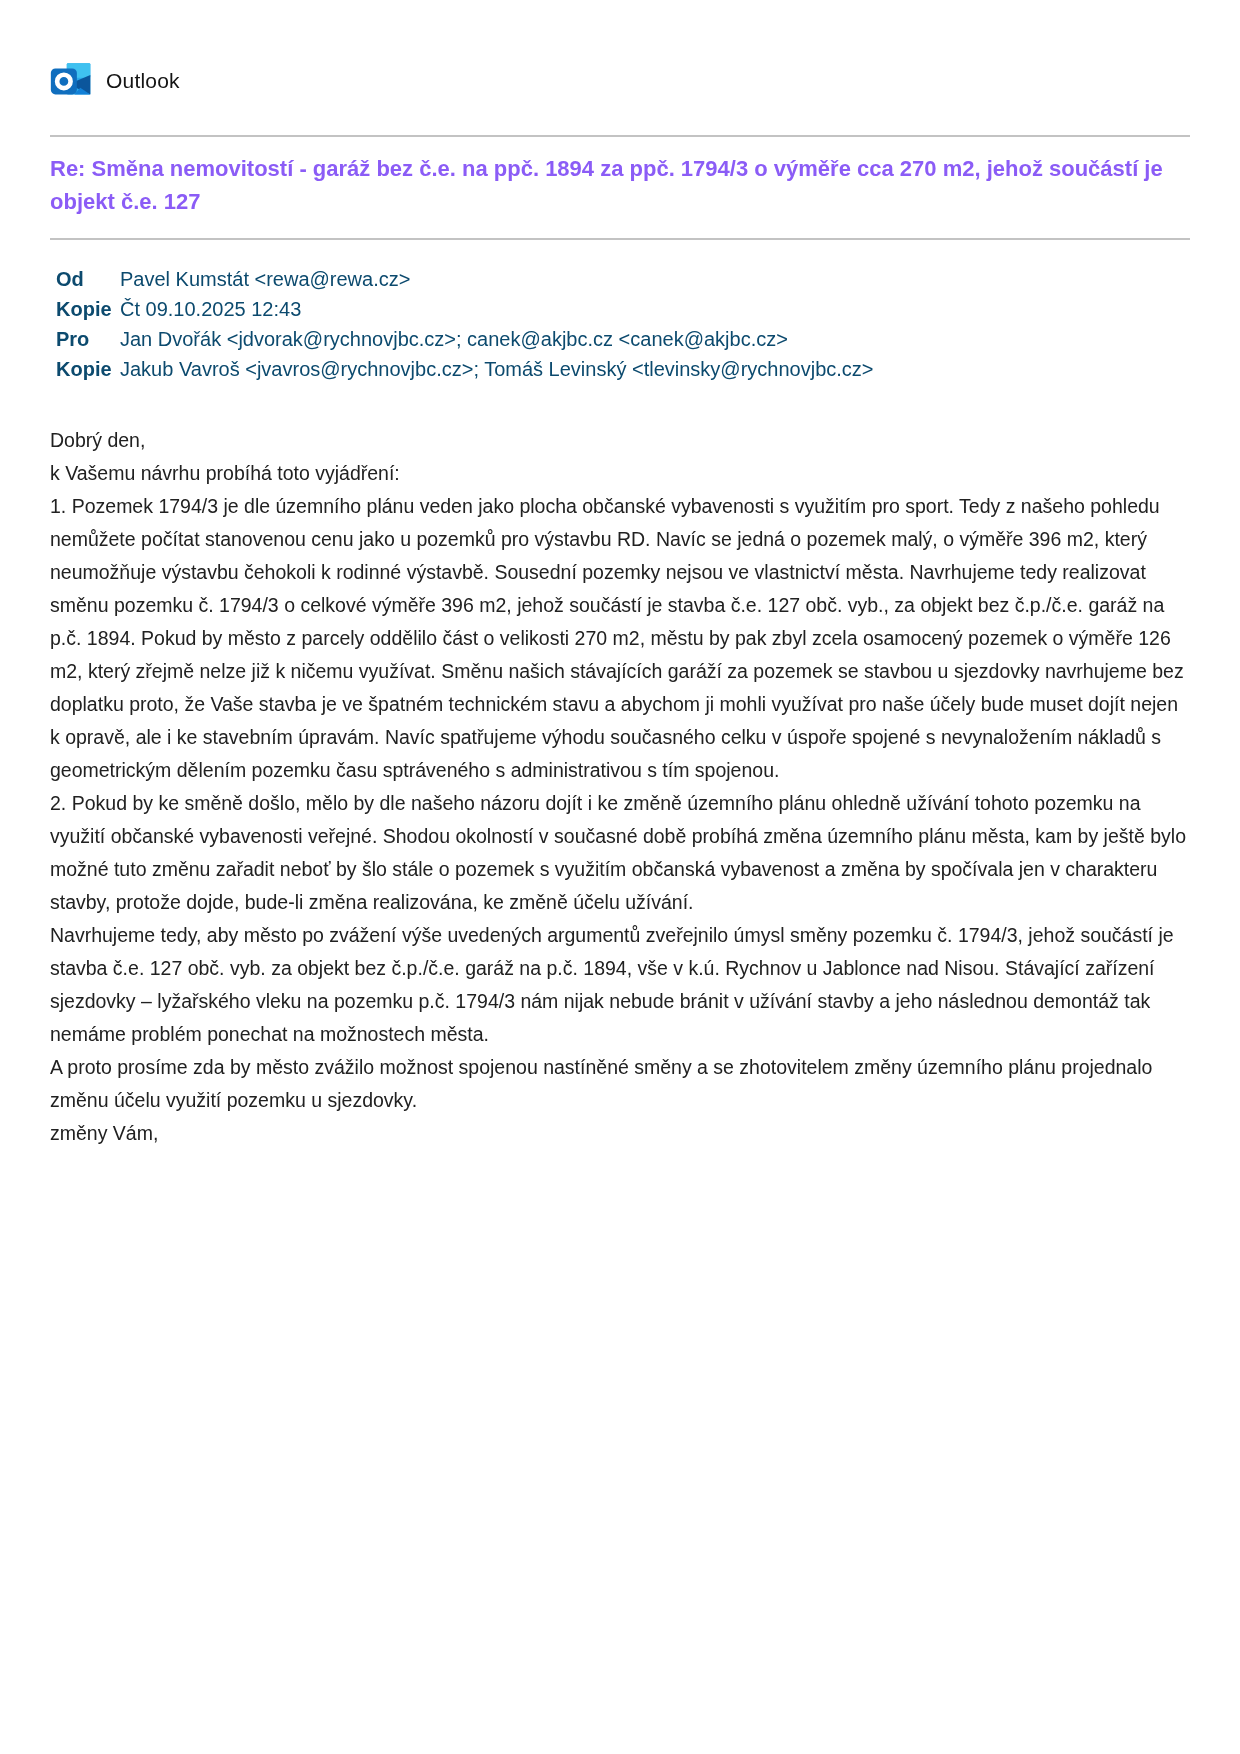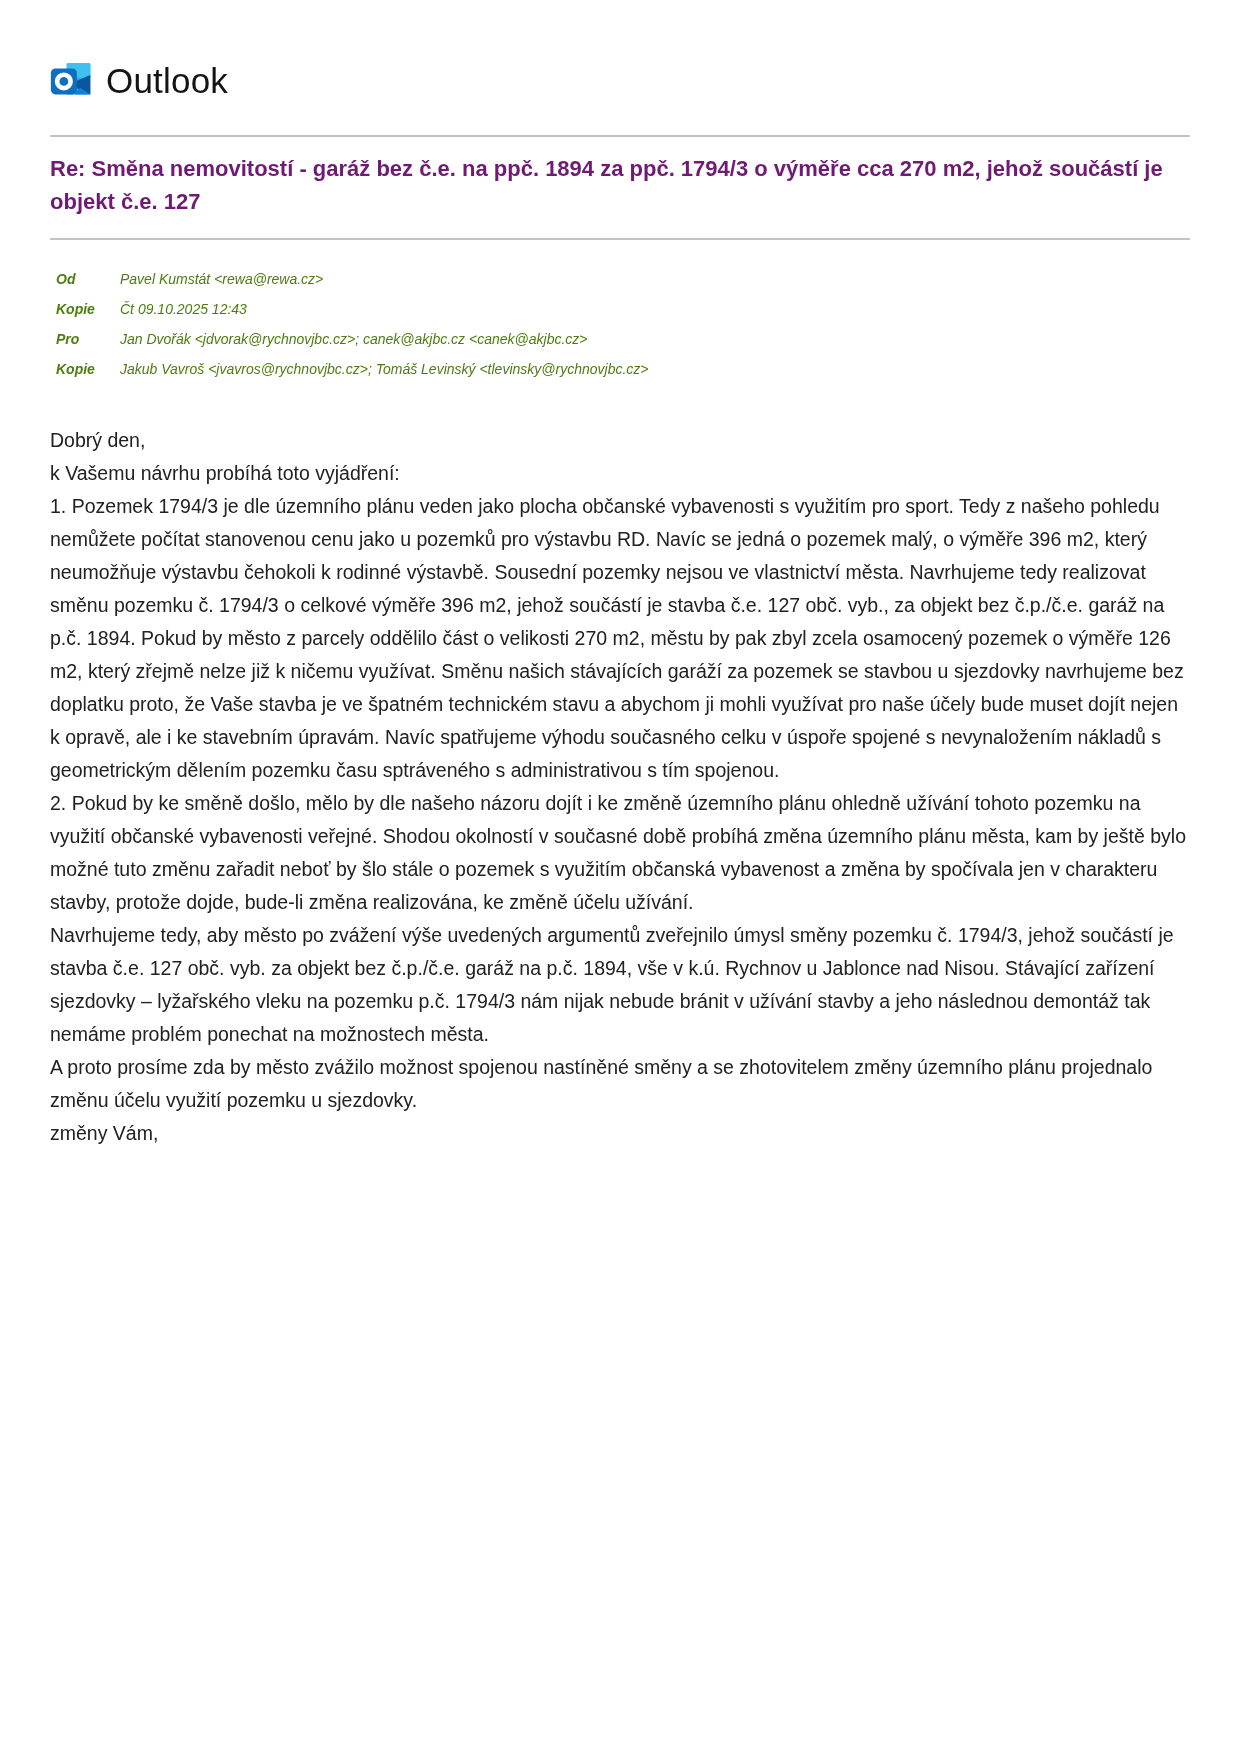--- a/index.html
+++ b/index.html
@@ -3,32 +3,32 @@
 <meta charset="utf-8">
 <style>
   html, body { margin: 0; padding: 0; background: #ffffff; }
   body { font-family: "Liberation Sans", sans-serif; color: #1f1f1f; }
   .page {
     width: 1240px; height: 1754px; box-sizing: border-box;
     padding: 60px 50px 0 50px; background: #ffffff; overflow: hidden;
   }
   .brand { display: flex; align-items: center; gap: 14px; height: 42px; }
   .logo { width: 42px; height: 40px; display: inline-flex; }
-  .brand-name { font-size: 35px; color: #141414; letter-spacing: 0.2px; }
+  .brand-name { font-size: 21px; color: #141414; letter-spacing: 0.2px; }
 
   .rule { border: none; height: 2px; background: #c3c3c3; margin: 0; }
   .rule-top { margin-top: 33px; }
   .rule-subject { margin-top: 20px; }
 
   .subject {
     font-size: 22px; font-weight: bold; line-height: 33px;
-    margin: 15px 0 0 0; color: #701a75;
+    margin: 15px 0 0 0; color: #8b5cf6;
   }
 
-  .meta { margin-top: 24px; border-collapse: collapse; font-size: 14px; color: #4d7c0f; font-style: italic; }
+  .meta { margin-top: 24px; border-collapse: collapse; font-size: 20px; color: #0c4a6e; }
   .meta th {
     text-align: left; font-weight: bold; vertical-align: top;
     padding: 0 8px 0 6px; min-width: 56px; white-space: nowrap; line-height: 30px;
   }
   .meta td { padding: 0; line-height: 30px; }
 
   .mailbody { margin-top: 40px; font-size: 19.5px; line-height: 33px; color: #212121; width: 1142px; }
   .mailbody p { margin: 0; }
   .after-blank { margin-bottom: 32px; }
   .after-two   { margin-bottom: 60px; }

